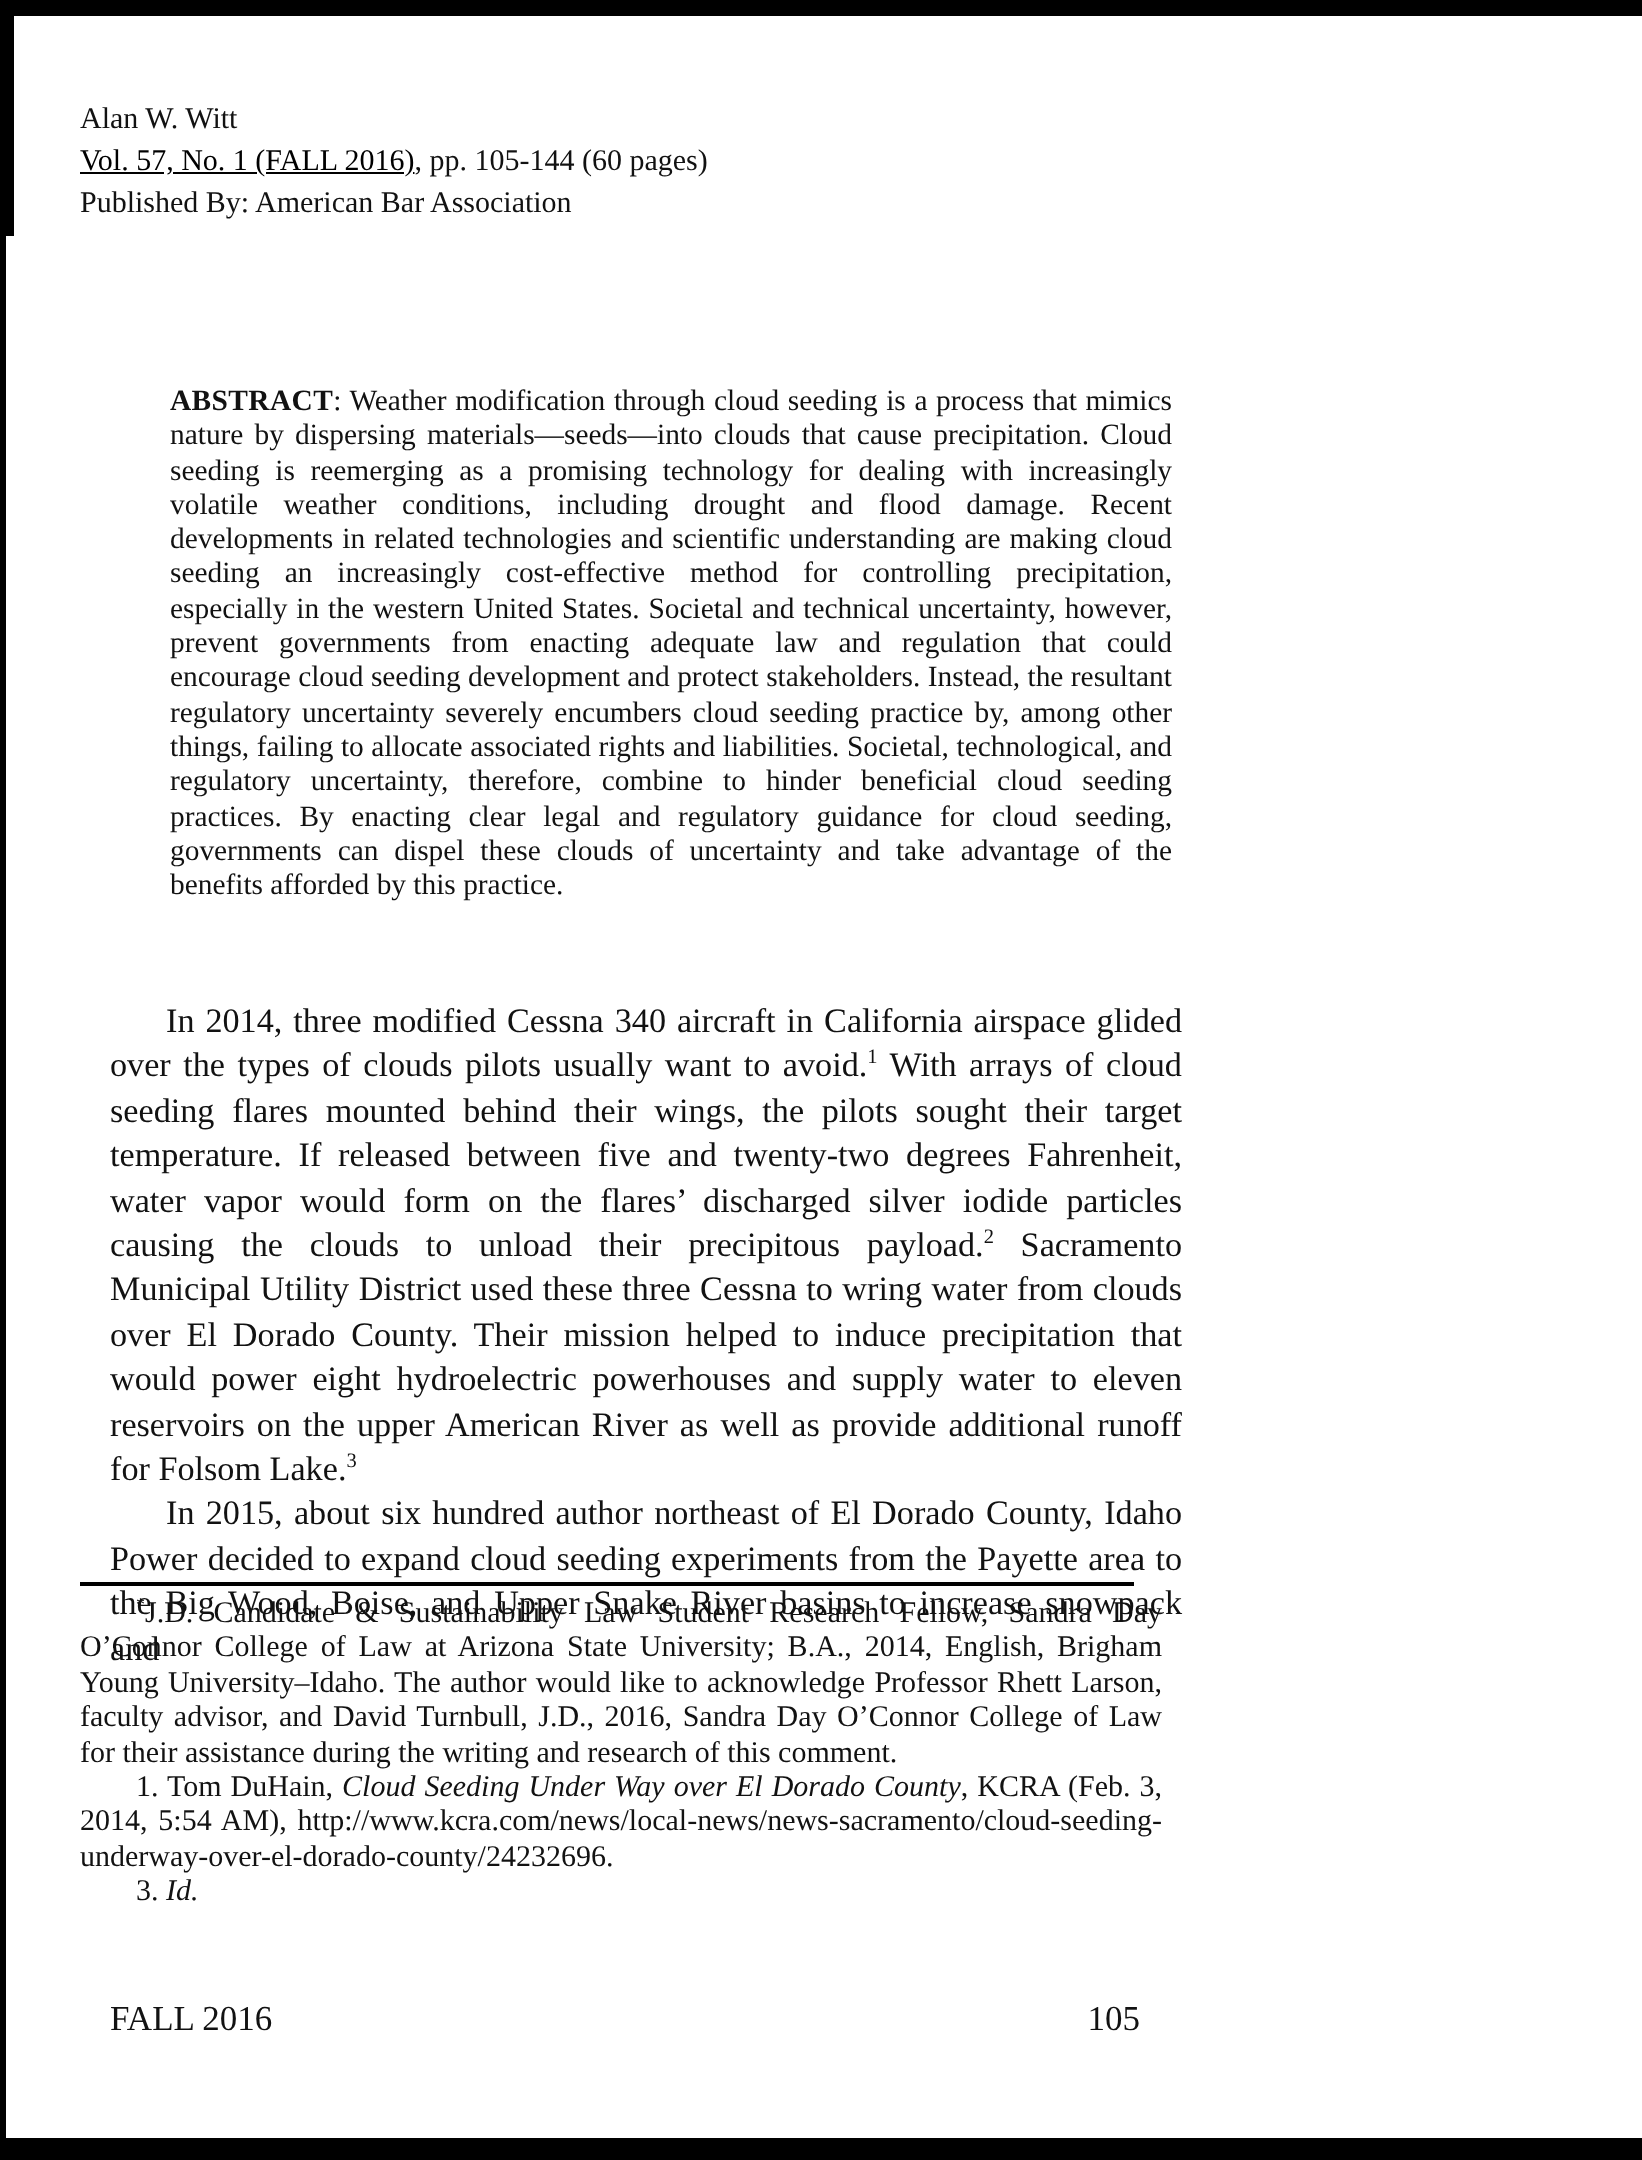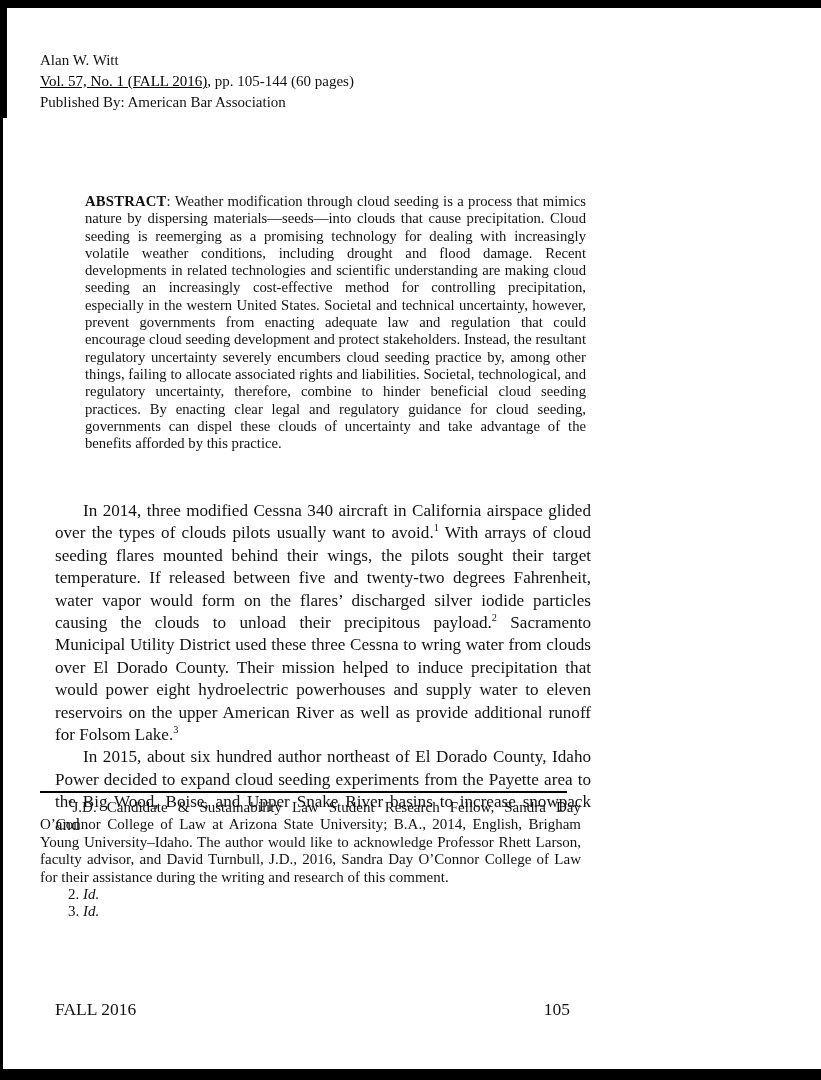--- a/index.html
+++ b/index.html
@@ -56,21 +56,21 @@
   </section>
 
   <section class="body-text">
     <p><span>In 2014, three modified Cessna 340 aircraft in California airspace glided over the types of clouds pilots usually want to avoid.</span><sup class="fnref">1</sup><span> With arrays of cloud seeding flares mounted behind their wings, the pilots sought their target temperature. If released between five and twenty-two degrees Fahrenheit, water vapor would form on the flares’ discharged silver iodide particles causing the clouds to unload their precipitous payload.</span><sup class="fnref">2</sup><span> Sacramento Municipal Utility District used these three Cessna to wring water from clouds over El Dorado County. Their mission helped to induce precipitation that would power eight hydroelectric powerhouses and supply water to eleven reservoirs on the upper American River as well as provide additional runoff for Folsom Lake.</span><sup class="fnref">3</sup></p>
     <p>In 2015, about six hundred author northeast of El Dorado County, Idaho Power decided to expand cloud seeding experiments from the Payette area to the Big Wood, Boise, and Upper Snake River basins to increase snowpack and</p>
   </section>
 
   <section class="footnotes">
     <div class="fn-rule"></div>
     <p><sup class="fn-star-marker">*</sup><span>J.D. Candidate &amp; Sustainability Law Student Research Fellow, Sandra Day O’Connor College of Law at Arizona State University; B.A., 2014, English, Brigham Young University–Idaho. The author would like to acknowledge Professor Rhett Larson, faculty advisor, and David Turnbull, J.D., 2016, Sandra Day O’Connor College of Law for their assistance during the writing and research of this comment.</span></p>
-    <p><span>2. </span><i>Id.</i></p>
+    <p><span>1. </span><span>Tom DuHain, </span><i>Cloud Seeding Under Way over El Dorado County</i><span>, KCRA (Feb. 3, 2014, 5:54 AM), http://www.kcra.com/news/local-news/news-sacramento/cloud-seeding-underway-over-el-dorado-county/24232696.</span></p>
     <p><span>3. </span><i>Id.</i></p>
   </section>
 
   <footer class="page-footer">
     <span>FALL 2016</span>
     <span>105</span>
   </footer>
 </div>
 
 </body></html>

